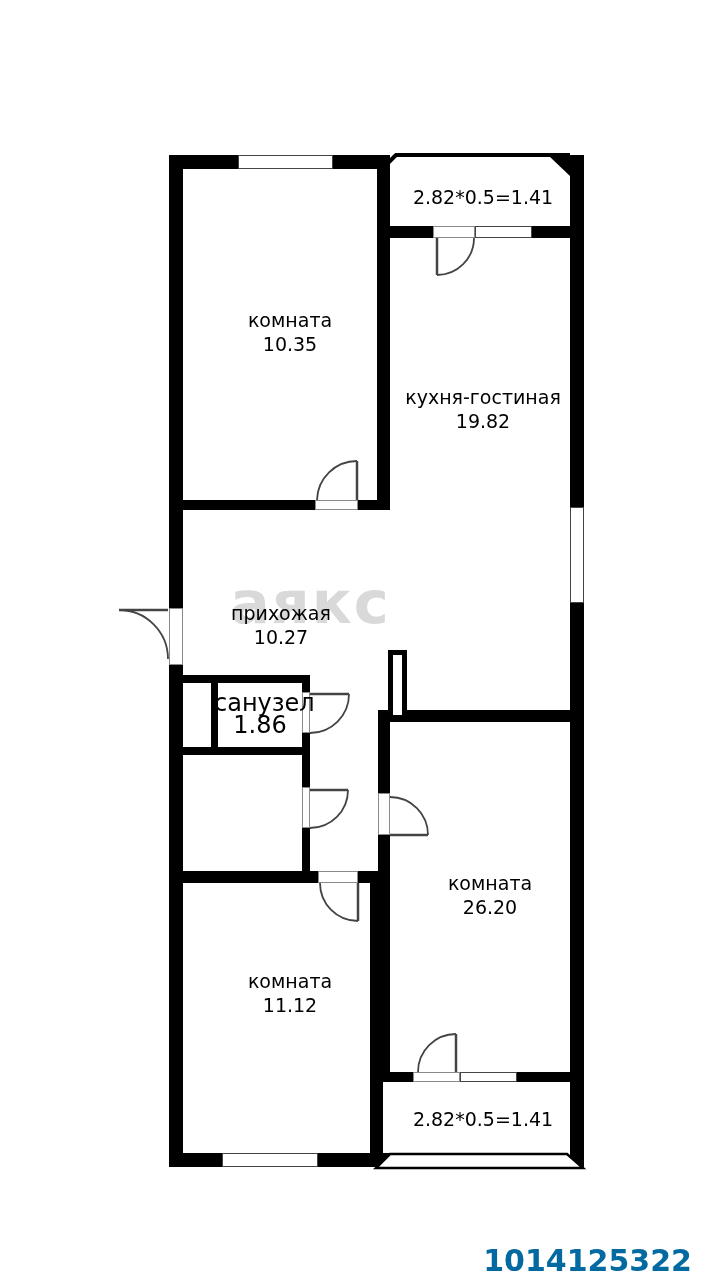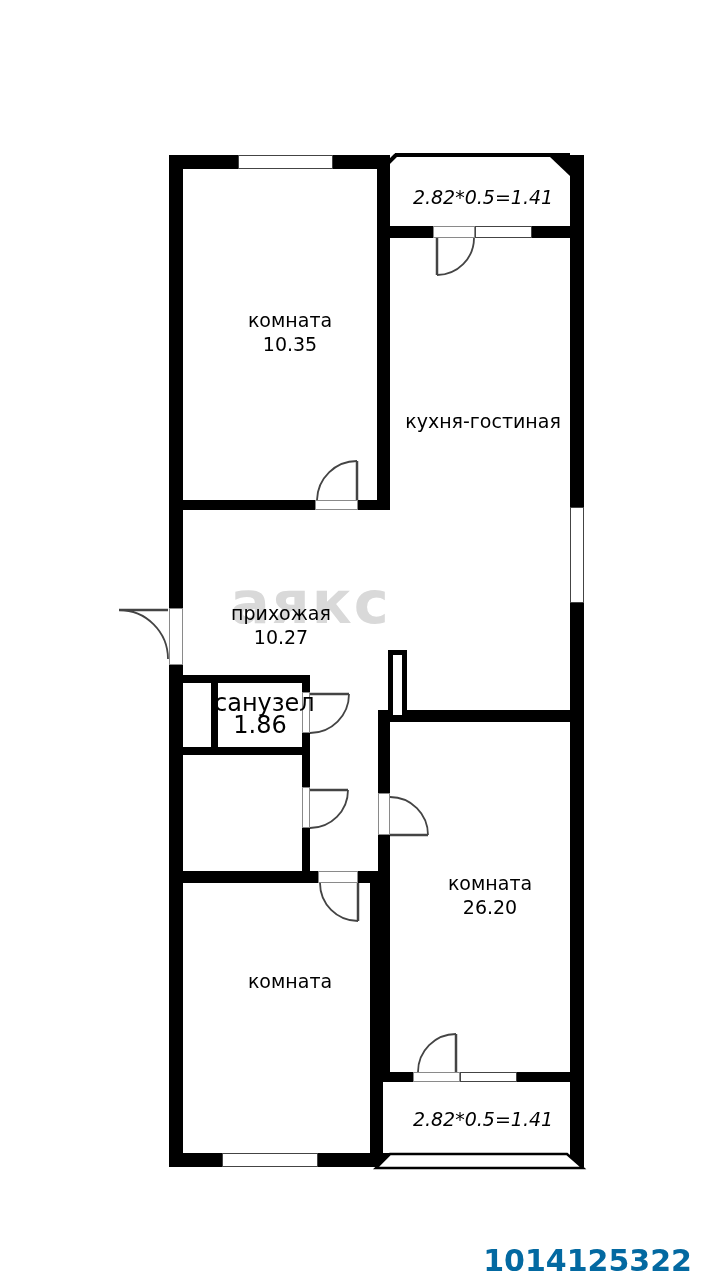--- a/index.html
+++ b/index.html
@@ -6,21 +6,21 @@
   .stage{position:relative;width:702px;height:1280px;background:#fff;overflow:hidden;
          font-family:"DejaVu Sans","Liberation Sans",sans-serif;}
   .wall{position:absolute;background:#000;}
   .win{position:absolute;background:#fff;border:1.5px solid #444;box-sizing:border-box;}
   .jamb{position:absolute;background:#fff;border:1.5px solid #8a8a8a;box-sizing:border-box;}
   .stub{position:absolute;background:#fff;border:5px solid #000;box-sizing:border-box;}
   svg.lines{position:absolute;left:0;top:0;}
   .lbl{position:absolute;text-align:center;color:#000;font-size:19px;line-height:24px;}
   .lbl .nm,.lbl .ar{display:block;}
   .lbl-small{font-size:24px;line-height:22px;}
-  .dim{position:absolute;text-align:center;color:#000;font-size:19px;font-style:italic;}
+  .dim{position:absolute;text-align:center;color:#000;font-size:19px;}
   .watermark{position:absolute;left:230px;top:573px;font-size:59px;font-weight:bold;
              color:#d9d9d9;line-height:1;letter-spacing:2px;z-index:1;}
   .plan-el{z-index:2;}
   .txt{z-index:3;}
   .listing-id{position:absolute;right:10px;top:1243px;font-size:30px;font-weight:bold;
               color:#0369a1;letter-spacing:0px;z-index:4;}
 </style>
 </head>
 <body>
 
@@ -104,35 +104,37 @@
     <path d="M358,921 A38,38 0 0 1 320,883" stroke="#444" stroke-width="1.8" fill="none"></path>
 
     <path d="M456,1072 V1034" stroke="#444" stroke-width="2.5" fill="none"></path>
     <path d="M456,1034 A38,38 0 0 0 418,1072" stroke="#444" stroke-width="1.8" fill="none"></path>
   </svg>
 
   <div class="lbl txt" style="left:210px;top:308px;width:160px;">
     <span class="nm">комната</span>
     <span class="ar">10.35</span>
   </div>
-  <div class="lbl txt" style="left:395px;top:409px;width:176px;">
+  <div class="lbl txt" style="left:395px;top:385px;width:176px;">
     <span class="nm">кухня-гостиная</span>
+    <span class="ar">19.82</span>
   </div>
   <div class="lbl txt" style="left:201px;top:577px;width:160px;margin-top:24px;">
     <span class="nm">прихожая</span>
     <span class="ar">10.27</span>
   </div>
   <div class="lbl lbl-small txt" style="left:214px;top:692px;width:92px;">
     <span class="nm">санузел</span>
     <span class="ar">1.86</span>
   </div>
   <div class="lbl txt" style="left:168px;top:790px;width:160px;">
   </div>
   <div class="lbl txt" style="left:210px;top:969px;width:160px;">
     <span class="nm">комната</span>
+    <span class="ar">11.12</span>
   </div>
   <div class="lbl txt" style="left:410px;top:871px;width:160px;">
     <span class="nm">комната</span>
     <span class="ar">26.20</span>
   </div>
 
   <div class="dim txt" style="left:398px;top:186px;width:170px;">2.82*0.5=1.41</div>
   <div class="dim txt" style="left:398px;top:1108px;width:170px;">2.82*0.5=1.41</div>
 
   <div class="listing-id">1014125322</div>

